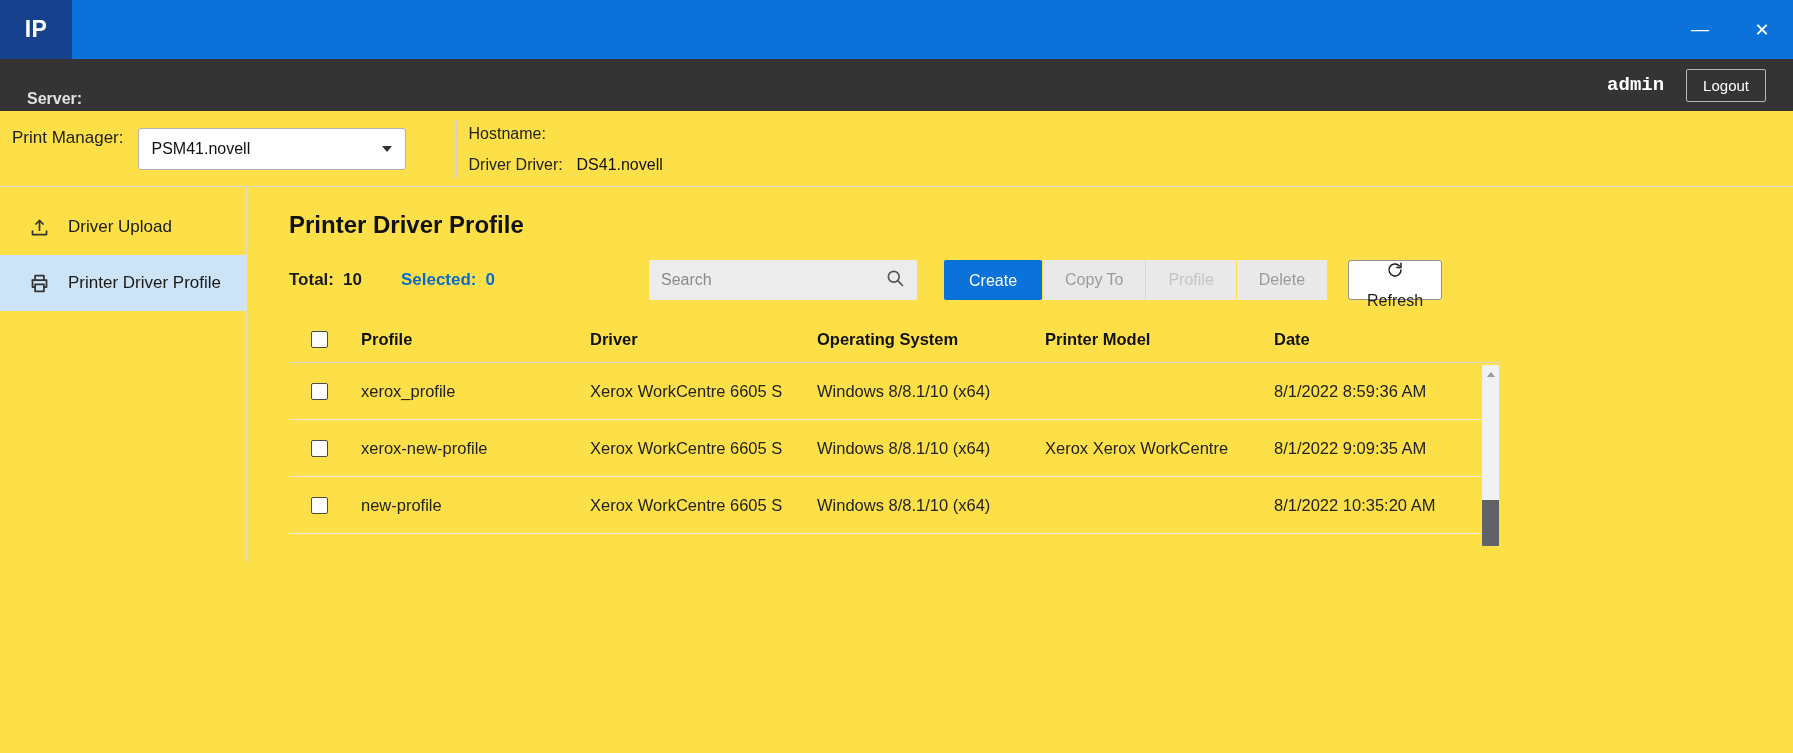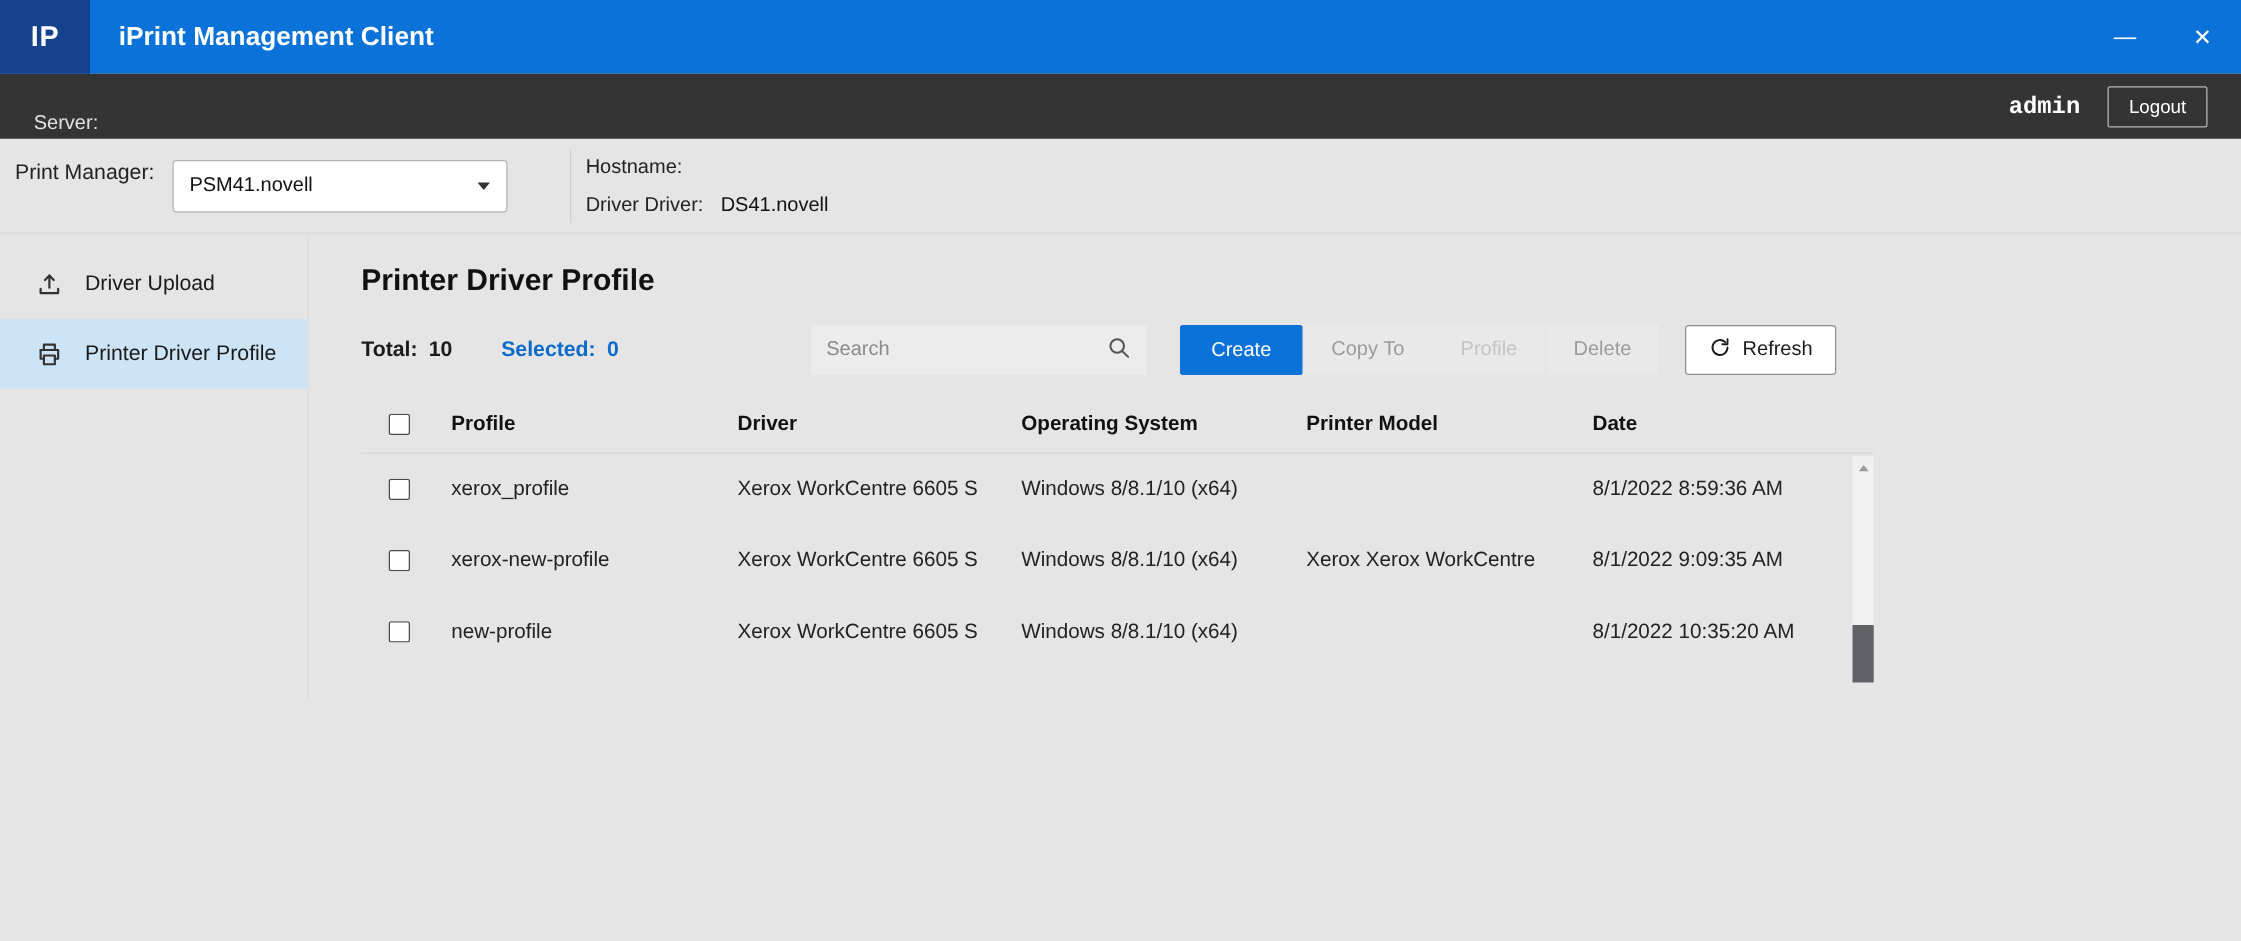--- a/index.html
+++ b/index.html
@@ -11,35 +11,35 @@
     --disabled-bg:#e9e9e9;
     --disabled-text:#9b9b9b;
   }
   *{box-sizing:border-box;margin:0;padding:0;}
   body{
     font-family:"Liberation Sans", sans-serif;
     background:#ffffff;
     width:1793px;
     color:#222;
   }
-  .window{width:1793px;height:753px;background:#e5e5e5;overflow:hidden;}
+  .window{width:1793px;height:753px;background:#fde047;overflow:hidden;}
 
   
   .titlebar{height:59px;background:var(--accent);display:flex;align-items:center;}
   .logo{width:72px;height:100%;background:var(--logo-bg);display:flex;align-items:center;justify-content:center;
         color:#fff;font-weight:700;font-size:23px;letter-spacing:.5px;}
   .title{margin-left:23px;color:#fff;font-size:21px;font-weight:700;}
   .win-controls{margin-left:auto;display:flex;height:100%;}
   .win-btn{width:62px;height:100%;display:flex;align-items:center;justify-content:center;color:#fff;cursor:pointer;}
   .win-btn.min span{font-size:18px;}
   .win-btn.close span{font-size:18px;}
 
   
   .serverbar{height:52px;background:var(--server-bar-bg);display:flex;align-items:center;padding:0 27px;}
-  .server-label{color:#e2e2e2;font-weight:400;font-size:16px;margin-top:28px;}
+  .server-label{color:#e2e2e2;font-weight:700;font-size:16px;margin-top:28px;}
   .serverbar .spacer{flex:1;}
   .user{color:#fff;font-weight:700;font-size:19px;margin-right:22px;font-family:Liberation Mono, monospace;}
   .logout{background:transparent;border:1px solid #b8b8b8;color:#fff;font-size:15px;
           padding:7px 16px;border-radius:2px;cursor:pointer;font-family:inherit;}
 
   
   .subheader{height:76px;display:flex;align-items:center;border-bottom:1px solid #d9d9d9;}
   .pm-group{display:flex;padding-left:12px;}
   .pm-label{font-size:17px;color:#222;margin-right:14px;}
   .select{width:268px;height:42px;border:1px solid #b3b3b3;border-radius:3px;display:flex;align-items:center;
@@ -70,21 +70,21 @@
   .count.selected{margin-left:39px;color:var(--selected-text);}
   .search{margin-left:154px;width:268px;height:40px;background:#ececec;border-radius:2px;
           display:flex;align-items:center;padding:0 12px;}
   .search input{flex:1;border:none;background:transparent;outline:none;font-size:16px;color:#333;font-family:inherit;}
   .search input::placeholder{color:#8a8a8a;}
   .btn{height:40px;border:none;font-size:16px;font-family:inherit;cursor:pointer;border-radius:2px;}
   .btn.primary{margin-left:27px;background:var(--accent);color:#fff;padding:12px 25px;}
   .btn.gray{background:var(--disabled-bg);color:var(--disabled-text);padding:0 22px;margin-left:1px;border-radius:0;}
   .btn.gray.dim{color:#c4c4c4;}
   .btn.refresh{margin-left:21px;background:#fff;border:1px solid #8f8f8f;border-radius:3px;color:#1a1a1a;
-               display:flex;align-items:center;gap:9px;padding:0 18px;}
+               display:flex;align-items:center;gap:9px;padding:0 18px;flex-direction:column;}
 
   
   .table{width:1210px;position:relative;}
   .thead{display:flex;align-items:center;height:46px;border-bottom:1px solid #d6d6d6;font-weight:700;font-size:16.5px;color:#111;}
   .trow{display:flex;align-items:center;height:57px;border-bottom:1px solid #e8e8e8;font-size:16.5px;color:#222;}
   .cell{white-space:nowrap;overflow:hidden;padding-right:14px;}
   .cell.cb{width:72px;padding-left:22px;padding-right:0;display:flex;align-items:center;flex-shrink:0;}
   .cell.profile{width:229px;flex-shrink:0;}
   .cell.driver{width:227px;flex-shrink:0;}
   .cell.os{width:228px;flex-shrink:0;}
@@ -100,21 +100,20 @@
 </style>
 </head>
 <body>
 
 <div class="window">
 
   <div class="titlebar">
     <div class="logo">
       <span>IP</span>
     </div>
-    <div class="title">iPrint Management Client</div>
     <div class="win-controls">
       <div class="win-btn min">
         <span>—</span>
       </div>
       <div class="win-btn close">
         <span>✕</span>
       </div>
     </div>
   </div>
 

